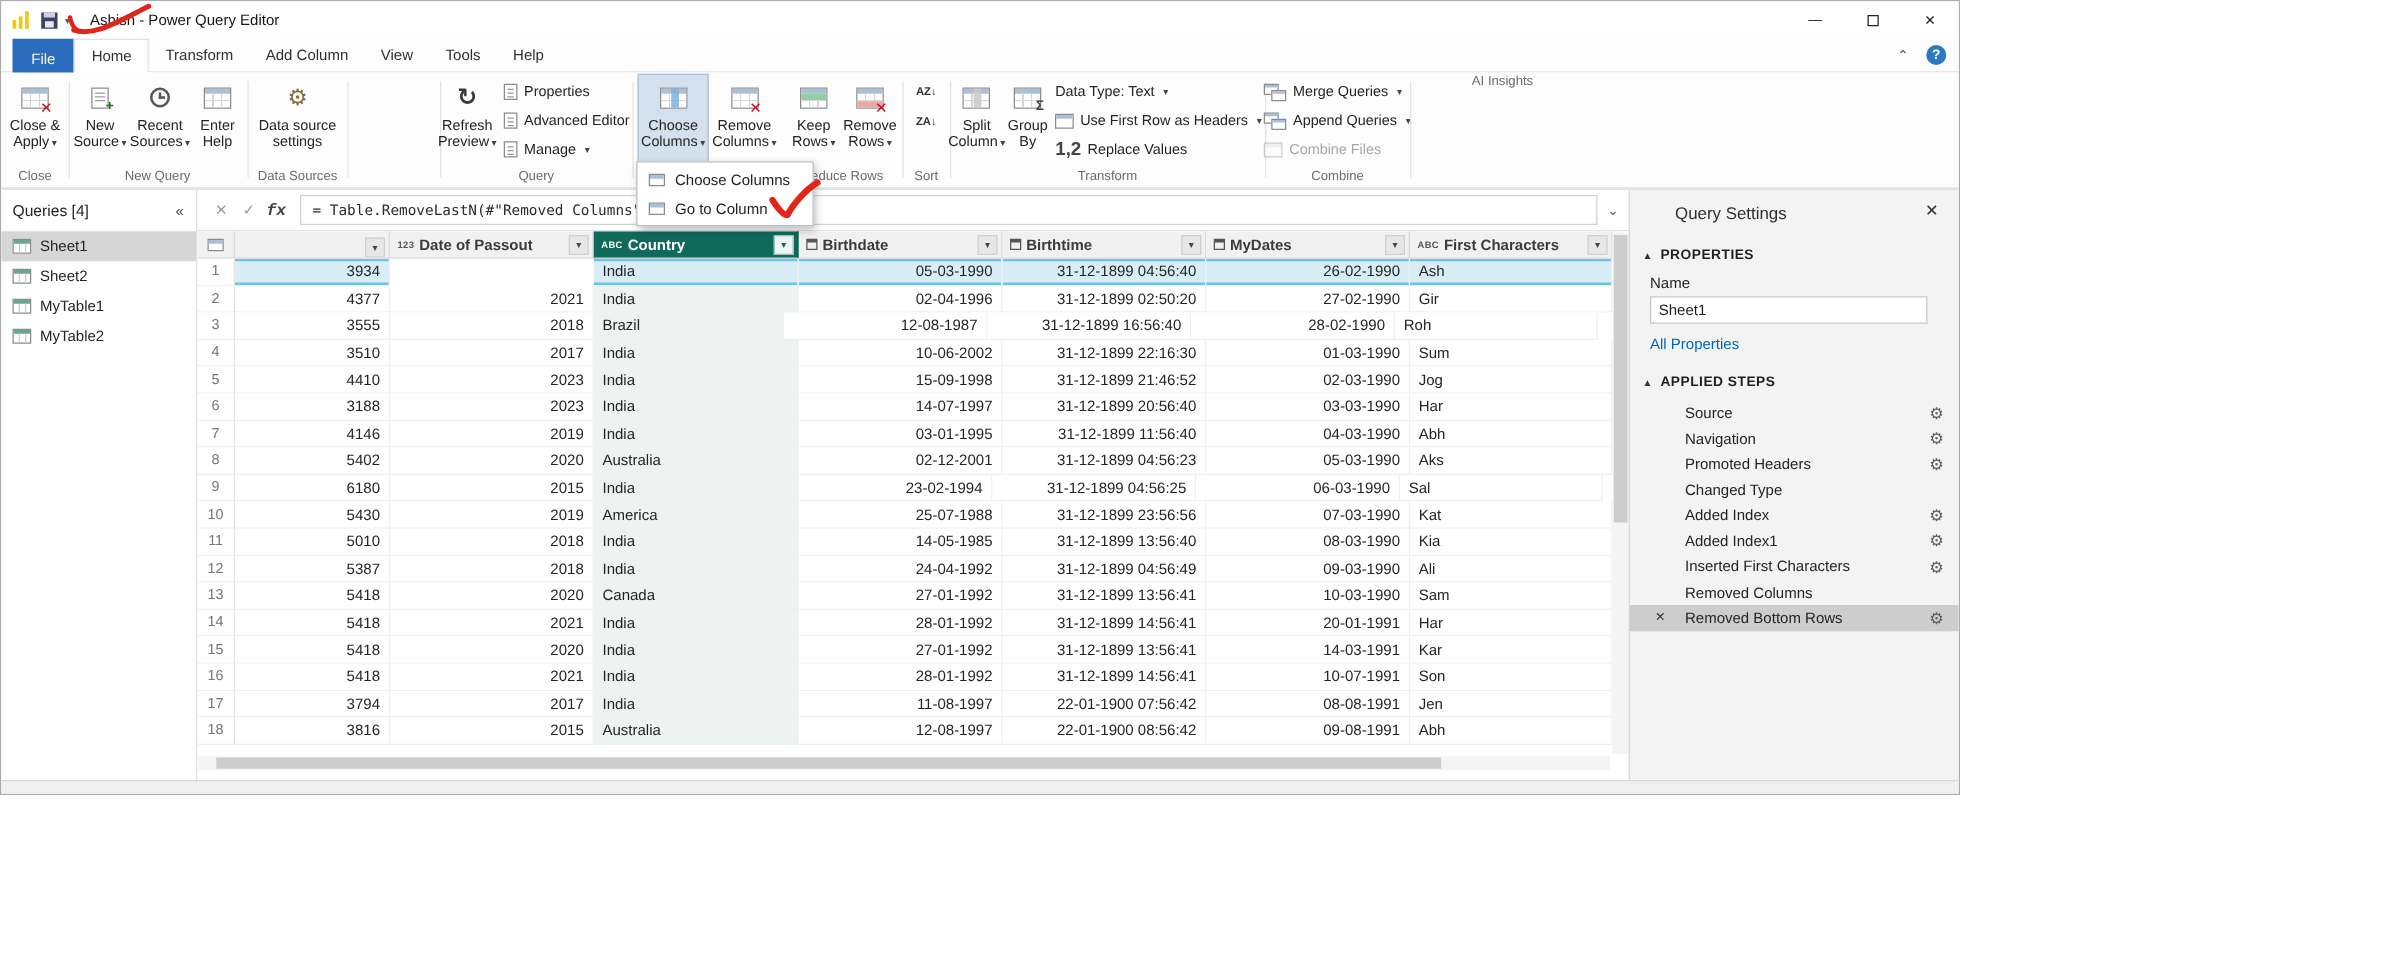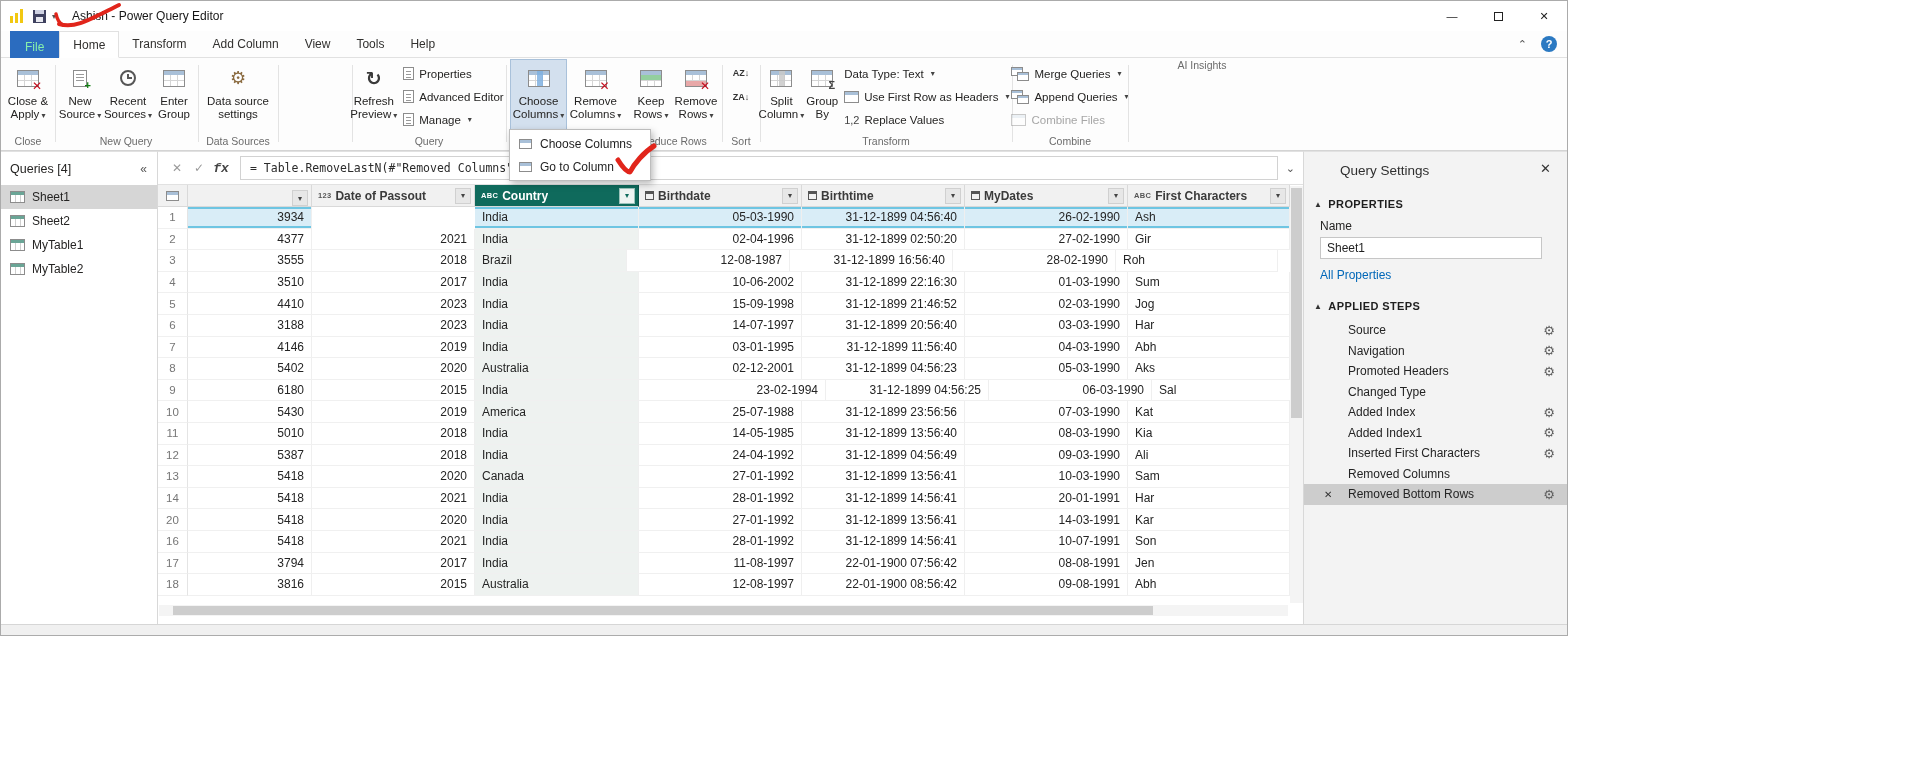--- a/index.html
+++ b/index.html
@@ -19,21 +19,21 @@
   .save-ico::before{content:"";position:absolute;left:2px;top:0;right:2px;height:4px;background:#cfd2e2;}
   .save-ico::after{content:"";position:absolute;left:3px;bottom:1px;right:3px;height:5px;background:#e8e9f0;}
   .qat-drop{font-size:8px;color:#555;}
   .title-text{margin-left:16px;font-size:12px;color:#161616;white-space:nowrap;}
   .winbtns{margin-left:auto;display:flex;height:30px;}
   .winbtn{width:46px;display:flex;align-items:center;justify-content:center;font-size:11px;color:#222;}
   .maxglyph{width:9px;height:9px;border:1px solid #222;display:block;}
 
   
   .tabrow{position:absolute;left:0;top:30px;right:0;height:27px;background:#fdfdfd;border-bottom:1px solid #e1e1e1;display:flex;align-items:stretch;}
-  .tab-file{background:var(--accent-file);color:#86efac;padding:16px 15px;display:flex;align-items:center;font-size:12px;margin-left:9px;}
+  .tab-file{background:var(--accent-file);color:#fef9c3;padding:16px 15px;display:flex;align-items:center;font-size:12px;margin-left:9px;}
   .tab{padding:0 13px;display:flex;align-items:center;font-size:12px;color:#31302e;}
   .tab.selected{background:#fff;border:1px solid #e1e1e1;border-bottom:1px solid #fff;margin-bottom:-1px;}
   .tab-right{margin-left:auto;display:flex;align-items:center;gap:14px;padding-right:10px;}
   .rib-collapse{font-size:11px;color:#555;}
   .help-circ{width:16px;height:16px;border-radius:50%;background:#2b79c2;color:#fff;font-size:11px;font-weight:700;display:flex;align-items:center;justify-content:center;}
 
   
   .ribbon{position:absolute;left:0;top:57px;right:0;height:93px;background:#fdfdfd;border-bottom:1px solid #d4d4d4;}
   .rgroup{position:absolute;top:1px;height:91px;display:flex;flex-direction:column;}
   .gbody{height:76px;display:flex;align-items:flex-start;justify-content:center;}
@@ -231,21 +231,21 @@
               <span class="clk"></span>
             </span>
           <span class="blbl"><span>Recent Sources</span><span class="dar">▾</span></span>
         </div>
         <div class="bigbtn" style="width:40px">
           <span class="bico">
               <span class="tbl">
                 <span class="gl"></span>
               </span>
             </span>
-          <span class="blbl"><span>Enter Group</span></span>
+          <span class="blbl"><span>Enter Help</span></span>
         </div>
       </div>
       <div class="glabel">New Query</div>
     </div>
     <div class="rsep" style="left:197px"></div>
 
     <div class="rgroup" style="left:199px;width:76px">
       <div class="gbody">
         <div class="bigbtn" style="width:70px">
           <span class="bico">
@@ -377,21 +377,21 @@
           <div class="srow">
               <span>Data Type: Text</span>
               <span class="dar">▾</span>
             </div>
           <div class="srow">
               <span class="tbl s"></span>
               <span>Use First Row as Headers</span>
               <span class="dar">▾</span>
             </div>
           <div class="srow">
-              <span style="font-size:11px;font-weight:400;color:#444">1,2</span>
+              <span style="font-size:15px;font-weight:700;color:#444">1,2</span>
               <span>Replace Values</span>
             </div>
         </div>
       </div>
       <div class="glabel">Transform</div>
     </div>
     <div class="rsep" style="left:1011px"></div>
 
     <div class="rgroup" style="left:1013px;width:112px">
       <div class="gbody">
@@ -594,21 +594,21 @@
           <div class="gcell ar" style="width: 163px;">02-12-2001</div>
           <div class="gcell ar" style="width: 163px;">31-12-1899 04:56:23</div>
           <div class="gcell ar" style="width: 163px;">05-03-1990</div>
           <div class="gcell" style="width: 162px;">Aks</div>
         </div>
         <div class="grow">
           <div class="gnum">9</div>
           <div class="gcell ar" style="width: 124px;">6180</div>
           <div class="gcell ar" style="width: 163px;">2015</div>
           <div class="gcell csel" style="width: 164px;">India</div>
-          <div class="gcell ar" style="width: 187px;">23-02-1994</div>
+          <div class="gcell ar" style="width: 155px;">23-02-1994</div>
           <div class="gcell ar" style="width: 163px;">31-12-1899 04:56:25</div>
           <div class="gcell ar" style="width: 163px;">06-03-1990</div>
           <div class="gcell" style="width: 162px;">Sal</div>
         </div>
         <div class="grow">
           <div class="gnum">10</div>
           <div class="gcell ar" style="width: 124px;">5430</div>
           <div class="gcell ar" style="width: 163px;">2019</div>
           <div class="gcell csel" style="width: 164px;">America</div>
           <div class="gcell ar" style="width: 163px;">25-07-1988</div>
@@ -650,21 +650,21 @@
           <div class="gnum">14</div>
           <div class="gcell ar" style="width: 124px;">5418</div>
           <div class="gcell ar" style="width: 163px;">2021</div>
           <div class="gcell csel" style="width: 164px;">India</div>
           <div class="gcell ar" style="width: 163px;">28-01-1992</div>
           <div class="gcell ar" style="width: 163px;">31-12-1899 14:56:41</div>
           <div class="gcell ar" style="width: 163px;">20-01-1991</div>
           <div class="gcell" style="width: 162px;">Har</div>
         </div>
         <div class="grow">
-          <div class="gnum">20</div>
+          <div class="gnum">15</div>
           <div class="gcell ar" style="width: 124px;">5418</div>
           <div class="gcell ar" style="width: 163px;">2020</div>
           <div class="gcell csel" style="width: 164px;">India</div>
           <div class="gcell ar" style="width: 163px;">27-01-1992</div>
           <div class="gcell ar" style="width: 163px;">31-12-1899 13:56:41</div>
           <div class="gcell ar" style="width: 163px;">14-03-1991</div>
           <div class="gcell" style="width: 162px;">Kar</div>
         </div>
         <div class="grow">
           <div class="gnum">16</div>

